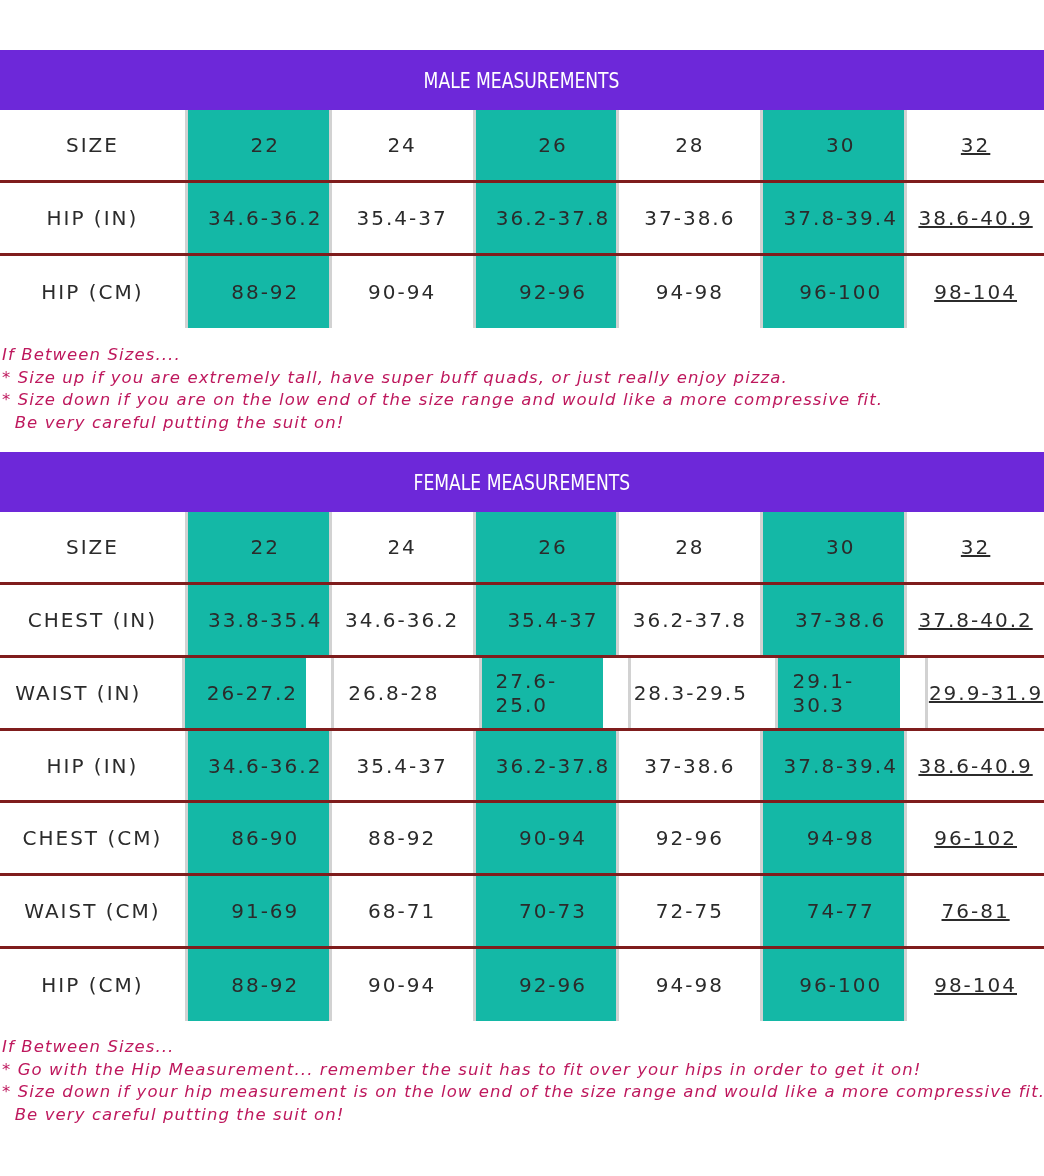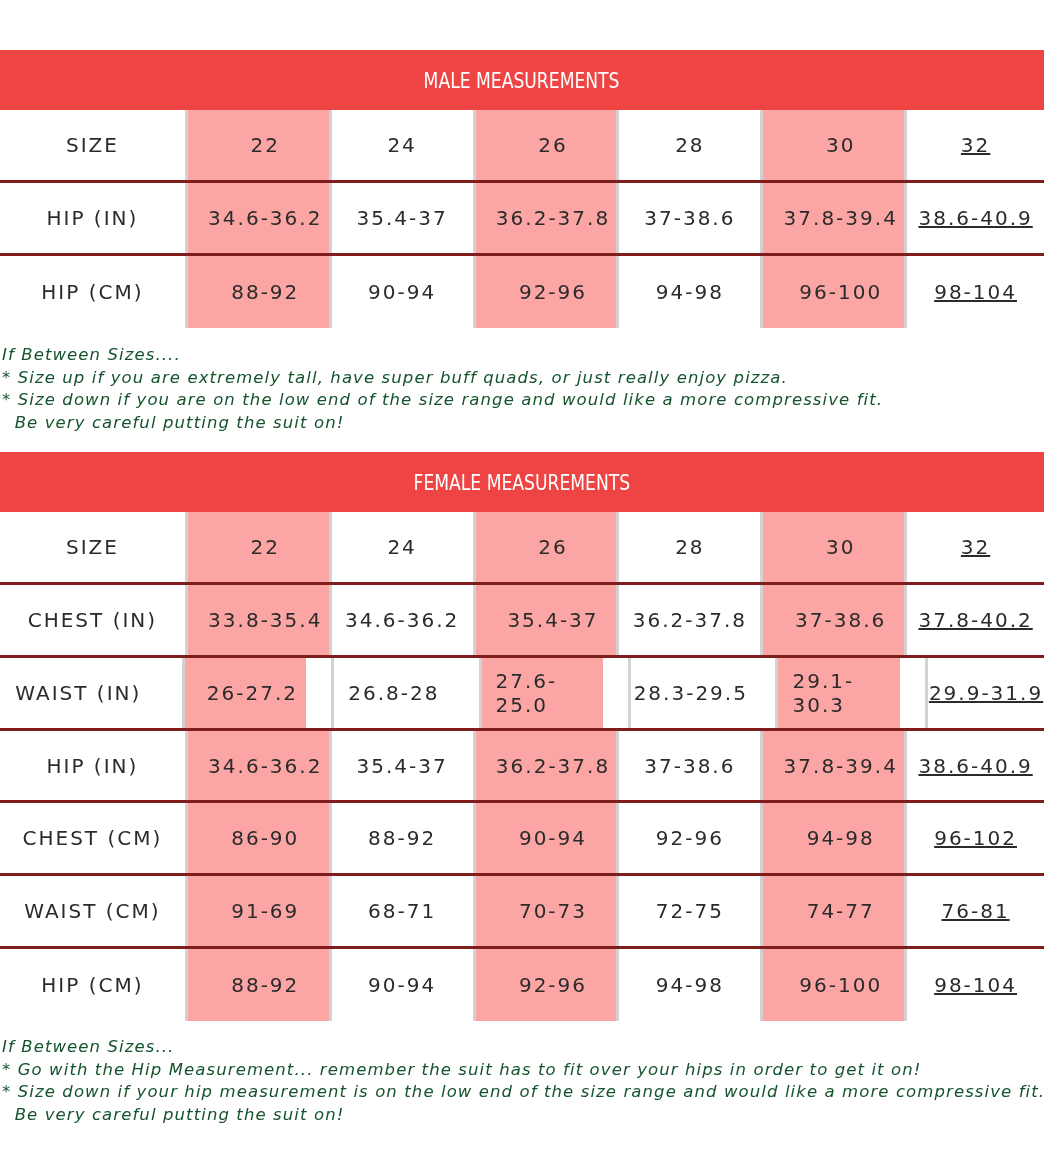--- a/index.html
+++ b/index.html
@@ -1,40 +1,40 @@
 <!DOCTYPE html>
 <html><head>
 <meta charset="utf-8">
 <style>
   html, body { margin: 0; padding: 0; background: #ffffff; }
   body { width: 1044px; height: 1176px; position: relative; overflow: hidden;
          font-family: "DejaVu Sans", sans-serif; color: #2a2a2a; }
   .section-header {
     position: absolute; left: 0; width: 1044px; height: 60px;
-    background: #ef4444; color: #ffffff;
+    background: #6d28d9; color: #ffffff;
     display: flex; align-items: center; justify-content: center;
     font-family: "DejaVu Sans", sans-serif; font-size: 22px; letter-spacing: 0px;
     transform-origin: center; 
   }
   .section-header span { display: inline-block; transform: scaleX(0.78); }
   .table { position: absolute; left: 0; width: 1044px; }
   .row { display: flex; height: 72px; border-bottom: 3px solid #7f1d1d; box-sizing: border-box; }
   .row.last { border-bottom: none; }
   .cell {
     display: flex; align-items: center; justify-content: center;
     font-size: 20px; letter-spacing: 2px; color: #2b2b2b;
     border-left: 3px solid #d2d2d2; box-sizing: border-box;
   }
   .cell.label { width: 185px; border-left: none; }
   .cell.data { width: 144px; }
   .cell.data.last-col { width: 140px; text-decoration: underline; }
-  .cell.hl { background: #fca5a5; padding-left: 14px; }
+  .cell.hl { background: #14b8a6; padding-left: 14px; }
   .notes {
     position: absolute; left: 2px; font-style: italic; font-size: 16.5px;
-    color: #14532d; letter-spacing: 1.1px; line-height: 22.5px;
+    color: #be185d; letter-spacing: 1.1px; line-height: 22.5px;
   }
   .notes div { white-space: pre; }
 </style>
 </head>
 <body>
 
 <div class="section-header" style="top:50px;">
   <span>MALE MEASUREMENTS</span>
 </div>
 

